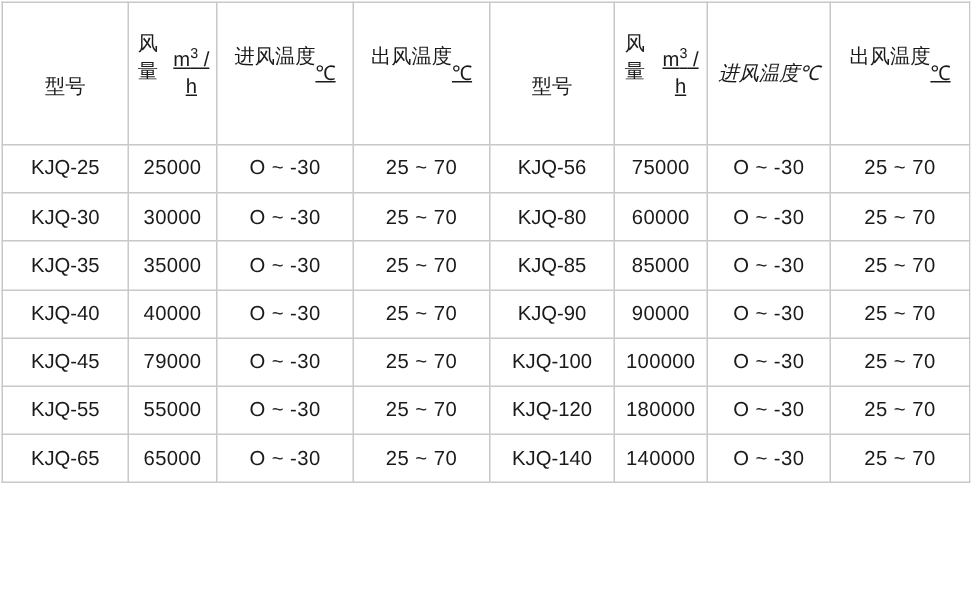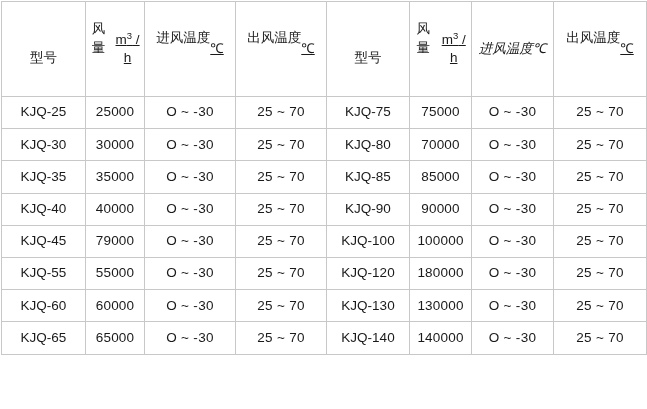--- a/index.html
+++ b/index.html
@@ -146,32 +146,32 @@
         </span>
       </td>
     </tr>
   </thead>
   <tbody>
     <tr>
       <td class="left-pad">KJQ-25</td>
       <td class="left-pad num-cell">25000</td>
       <td class="tilde-cell">O ~ -30</td>
       <td class="tilde-cell">25 ~ 70</td>
-      <td class="left-pad">KJQ-75</td>
+      <td class="left-pad">KJQ-56</td>
       <td class="left-pad num-cell">75000</td>
       <td class="tilde-cell">O ~ -30</td>
       <td class="tilde-cell">25 ~ 70</td>
     </tr>
     <tr>
       <td class="left-pad">KJQ-30</td>
       <td class="left-pad num-cell">30000</td>
       <td class="tilde-cell">O ~ -30</td>
       <td class="tilde-cell">25 ~ 70</td>
       <td class="left-pad">KJQ-80</td>
-      <td class="left-pad num-cell">70000</td>
+      <td class="left-pad num-cell">60000</td>
       <td class="tilde-cell">O ~ -30</td>
       <td class="tilde-cell">25 ~ 70</td>
     </tr>
     <tr>
       <td class="left-pad">KJQ-35</td>
       <td class="left-pad num-cell">35000</td>
       <td class="tilde-cell">O ~ -30</td>
       <td class="tilde-cell">25 ~ 70</td>
       <td class="left-pad">KJQ-85</td>
       <td class="left-pad num-cell">85000</td>
@@ -198,30 +198,20 @@
       <td class="tilde-cell">O ~ -30</td>
       <td class="tilde-cell">25 ~ 70</td>
     </tr>
     <tr>
       <td class="left-pad">KJQ-55</td>
       <td class="left-pad num-cell">55000</td>
       <td class="tilde-cell">O ~ -30</td>
       <td class="tilde-cell">25 ~ 70</td>
       <td class="left-pad">KJQ-120</td>
       <td class="left-pad num-cell">180000</td>
-      <td class="tilde-cell">O ~ -30</td>
-      <td class="tilde-cell">25 ~ 70</td>
-    </tr>
-    <tr>
-      <td class="left-pad">KJQ-60</td>
-      <td class="left-pad num-cell">60000</td>
-      <td class="tilde-cell">O ~ -30</td>
-      <td class="tilde-cell">25 ~ 70</td>
-      <td class="left-pad">KJQ-130</td>
-      <td class="left-pad num-cell">130000</td>
       <td class="tilde-cell">O ~ -30</td>
       <td class="tilde-cell">25 ~ 70</td>
     </tr>
     <tr>
       <td class="left-pad">KJQ-65</td>
       <td class="left-pad num-cell">65000</td>
       <td class="tilde-cell">O ~ -30</td>
       <td class="tilde-cell">25 ~ 70</td>
       <td class="left-pad">KJQ-140</td>
       <td class="left-pad num-cell">140000</td>

